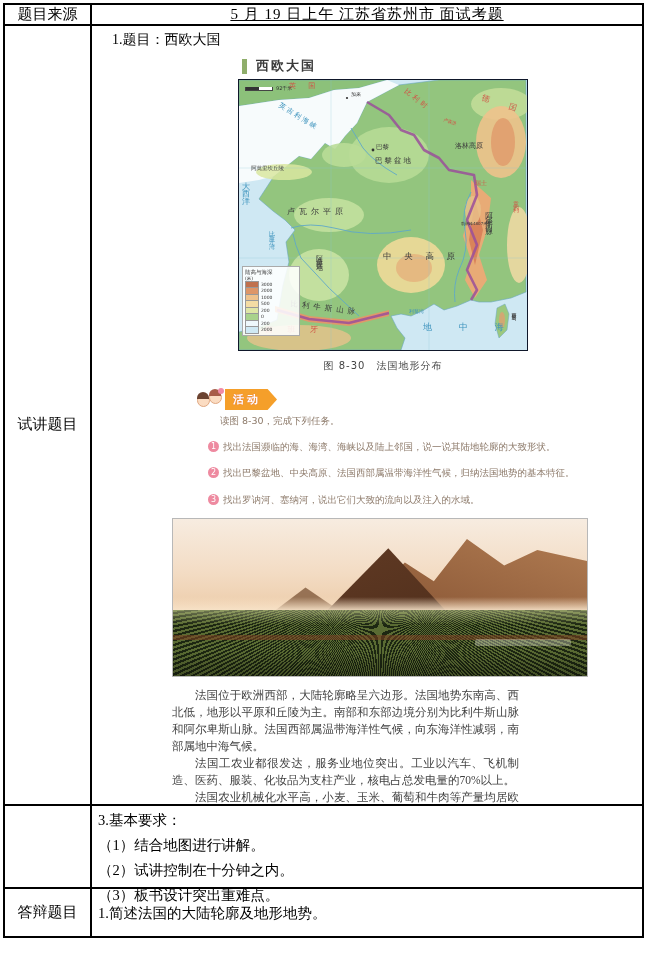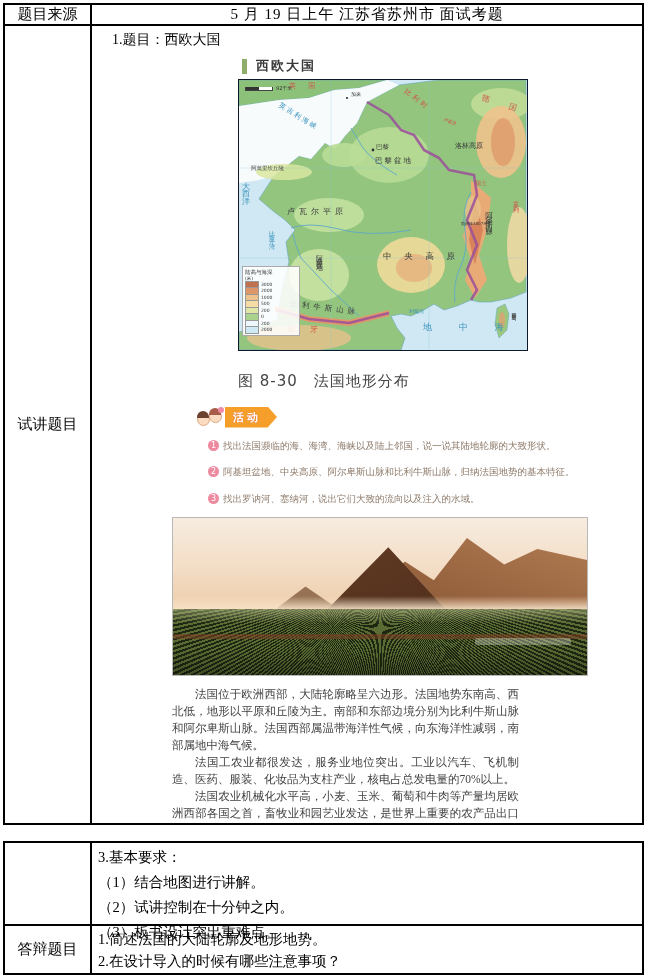--- a/index.html
+++ b/index.html
@@ -2,57 +2,57 @@
 <html><head>
 <meta charset="utf-8">
 <style>
   html,body{margin:0;padding:0;background:#fff;}
   .page{position:relative;width:647px;height:978px;background:#fff;overflow:hidden;
         font-family:"Liberation Serif","DejaVu Serif",serif;color:#000;}
 
   
   .tbl{position:absolute;border:2px solid #000;display:grid;background:#fff;}
   .tbl1{left:3px;top:3px;width:637px;height:818px;grid-template-columns:87px 1fr;grid-template-rows:21px 1fr;}
-  .tbl2{left:3px;top:841px;width:637px;height:130px;grid-template-columns:87px 1fr;grid-template-rows:83px 1fr;}
+  .tbl2{left:3px;top:804px;width:637px;height:130px;grid-template-columns:87px 1fr;grid-template-rows:83px 1fr;}
   .cell{position:relative;box-sizing:border-box;}
   .b-r{border-right:2px solid #000;}
   .b-b{border-bottom:2px solid #000;}
   .lab{display:flex;align-items:center;justify-content:center;font-size:15px;}
-  .hdr-val{display:flex;align-items:center;justify-content:center;font-size:15px;letter-spacing:1px;}
+  .hdr-val{display:flex;align-items:center;justify-content:center;font-size:15px;letter-spacing:1px;text-decoration:underline;}
 
   
   .content{padding:4px 4px 0 20px;overflow:hidden;}
   .item-line{font-size:14px;line-height:19px;margin:0;}
 
   
   .sec-title{display:flex;align-items:center;gap:9px;margin:8px 0 4px 130px;}
   .sec-bar{width:5px;height:15px;background:#8fae6b;}
   .sec-text{font-size:13px;font-weight:bold;color:#3a3a3a;letter-spacing:2px;font-family:"DejaVu Sans",sans-serif;}
 
   
   .map-block{margin-left:126px;width:290px;}
   .map-art{position:relative;width:288px;height:270px;border:1px solid #0f172a;background:#cfe8f3;overflow:hidden;}
   .map-art svg{position:absolute;left:0;top:0;}
   .ml{position:absolute;white-space:nowrap;font-family:"DejaVu Sans",sans-serif;color:#3c3c3c;line-height:1;}
   .blue{color:#3d93bd;}
   .red{color:#cf5848;}
   .vert{writing-mode:vertical-rl;}
-  .map-caption{font-size:15px;color:#444;margin-top:21px;letter-spacing:1px;font-family:"DejaVu Sans",sans-serif;}
+  .map-caption{text-align:center;font-size:10px;color:#444;margin-top:8px;letter-spacing:1px;font-family:"DejaVu Sans",sans-serif;}
   .scalebar{position:absolute;left:6px;top:5px;font-size:5px;color:#333;font-family:"DejaVu Sans",sans-serif;}
   .scalebar .sline{display:inline-block;width:26px;height:3px;border:1px solid #444;border-top:none;vertical-align:middle;margin-right:3px;background:linear-gradient(90deg,#333 50%,#fff 50%);}
   .legend{position:absolute;left:3px;top:186px;width:52px;background:rgba(255,255,255,.88);border:1px solid #aaa;padding:2px;font-family:"DejaVu Sans",sans-serif;}
   .legend-title{font-size:5.5px;color:#333;}
   .legend-unit{font-size:4.5px;color:#333;}
   .lg-row{display:flex;align-items:center;height:6.5px;}
   .sw{width:12px;height:5.5px;display:inline-block;border:0.5px solid #999;margin-right:2px;}
   .lg-val{font-size:4.5px;color:#333;}
 
   
   .activity{margin-left:84px;margin-top:10px;}
-  .act-head{display:flex;align-items:center;gap:2px;height:20px;margin-top:16px;}
+  .act-head{display:flex;align-items:flex-start;gap:2px;height:20px;margin-top:16px;}
   .kids{position:relative;width:27px;height:18px;}
   .kid{position:absolute;width:11px;height:11px;border-radius:50%;background:#fbdcc2;border:1px solid #e0a882;}
   .kid-boy{left:1px;top:5px;}
   .kid-boy::before{content:'';position:absolute;top:-3px;left:-1px;width:12px;height:7px;border-radius:6px 6px 0 0;background:#6b4230;}
   .kid-girl{left:13px;top:2px;}
   .kid-girl::before{content:'';position:absolute;top:-3px;left:-1px;width:12px;height:7px;border-radius:6px 6px 0 0;background:#a85c48;}
   .kid-girl::after{content:'';position:absolute;top:-4px;right:-3px;width:6px;height:6px;background:#f08aa8;border-radius:50%;}
   .act-arrow{display:inline-block;background:#f59f2a;clip-path:polygon(0 0,82% 0,100% 50%,82% 100%,0 100%);
              padding:3px 16px 3px 8px;color:#fff;font-weight:bold;font-size:11px;letter-spacing:3px;
              font-family:"DejaVu Sans",sans-serif;text-shadow:0 0 1px #d66;}
@@ -228,22 +228,23 @@
       </div>
 
       <div class="activity">
         <div class="act-head">
           <span class="kids">
             <span class="kid kid-boy"></span>
             <span class="kid kid-girl"></span>
           </span>
           <span class="act-arrow">活动</span>
         </div>
+        <p class="act-intro">读图 8-30，完成下列任务。</p>
         <p class="task"><span class="cnum">1</span><span>找出法国濒临的海、海湾、海峡以及陆上邻国，说一说其陆地轮廓的大致形状。</span></p>
-        <p class="task"><span class="cnum">2</span><span>阿基坦盆地、中央高原、阿尔卑斯山脉和比利牛斯山脉，归纳法国地势的基本特征。</span></p>
+        <p class="task"><span class="cnum">2</span><span>找出巴黎盆地、中央高原、法国西部属温带海洋性气候，归纳法国地势的基本特征。</span></p>
         <p class="task"><span class="cnum">3</span><span>找出罗讷河、塞纳河，说出它们大致的流向以及注入的水域。</span></p>
       </div>
 
       <div class="photo">
         <div class="sky"></div>
         <div class="mtn-range"></div>
         <div class="mtn-left"></div>
         <div class="mtn-cone"></div>
         <div class="haze"></div>
         <div class="rows"></div>
@@ -263,17 +264,16 @@
     <div class="cell b-r b-b"></div>
     <div class="cell req b-b">
       <p>3.基本要求：</p>
       <p>（1）结合地图进行讲解。</p>
       <p>（2）试讲控制在十分钟之内。</p>
       <p>（3）板书设计突出重难点。</p>
     </div>
     <div class="cell lab b-r">答辩题目</div>
     <div class="cell qa">
       <p>1.简述法国的大陆轮廓及地形地势。</p>
-      <p>2.在设计导入的时候有哪些注意事项？</p>
     </div>
   </div>
 
 </div>
 
 </body></html>

